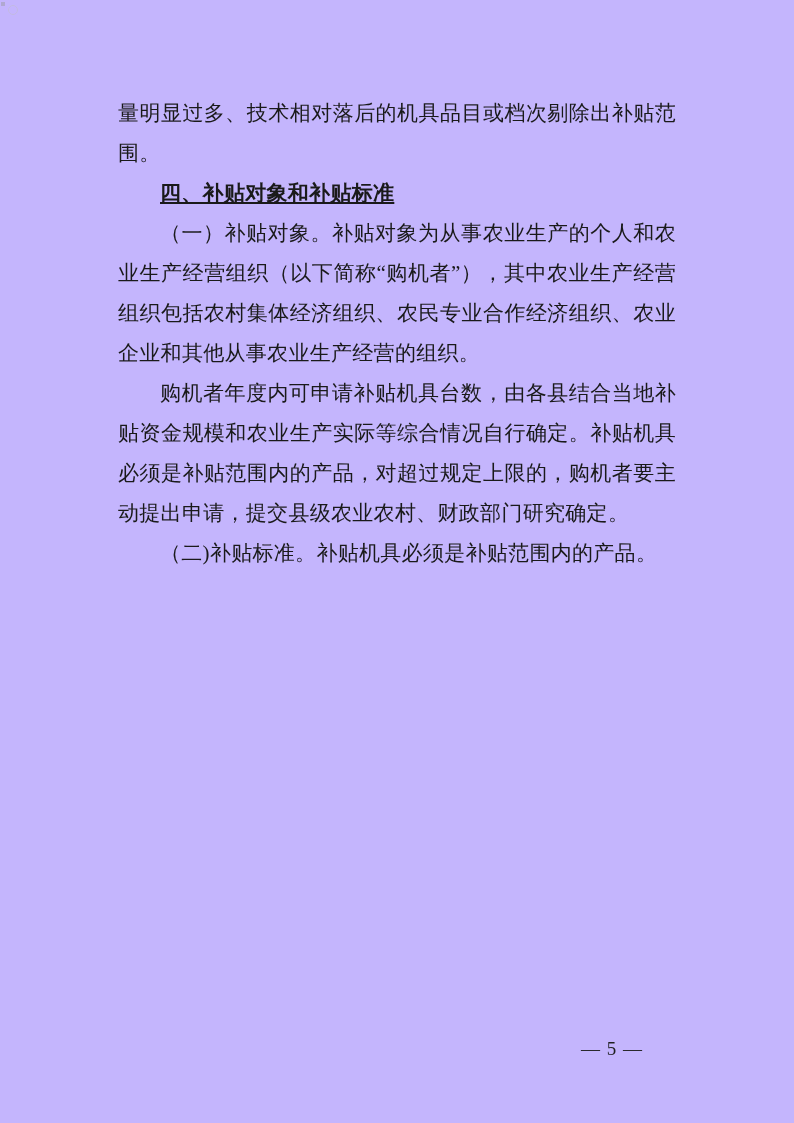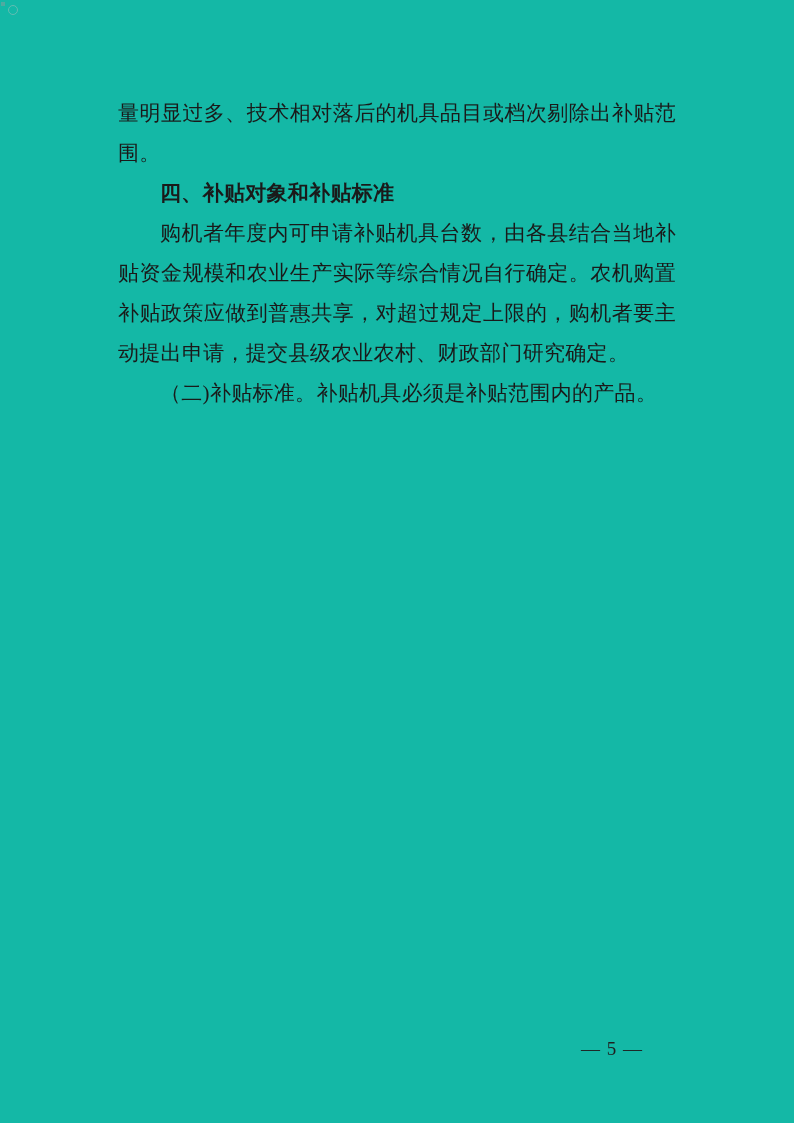--- a/index.html
+++ b/index.html
@@ -5,21 +5,21 @@
   html, body {
     margin: 0;
     padding: 0;
     background: #e8e8e8;
   }
   .page {
     position: relative;
     width: 794px;
     height: 1123px;
     margin: 0 auto;
-    background: #14b8a6;
+    background: #c4b5fd;
     overflow: hidden;
     font-family: "Liberation Serif", "DejaVu Serif", serif;
   }
   .scan-artifact {
     position: absolute;
     top: 2px;
     left: 1px;
     width: 16px;
     height: 12px;
     opacity: 0.45;
@@ -57,20 +57,21 @@
   .text-block h3 {
     margin: 0;
     padding: 0;
   }
   .indent {
     text-indent: 2em;
   }
   .heading {
     font-weight: bold;
     font-size: 21px;
+    text-decoration: underline;
   }
   .footer-page-number {
     position: absolute;
     left: 557px;
     top: 1038px;
     width: 110px;
     text-align: center;
     font-size: 19px;
     letter-spacing: 1px;
     color: #1f1f1f;
@@ -82,19 +83,20 @@
 <div class="page">
 
   <div class="scan-artifact">
     <span class="dot"></span>
     <span class="ring"></span>
   </div>
 
   <div class="text-block">
     <p>量明显过多、技术相对落后的机具品目或档次剔除出补贴范围。</p>
     <h3 class="indent heading">四、补贴对象和补贴标准</h3>
-    <p class="indent">购机者年度内可申请补贴机具台数，由各县结合当地补贴资金规模和农业生产实际等综合情况自行确定。农机购置补贴政策应做到普惠共享，对超过规定上限的，购机者要主动提出申请，提交县级农业农村、财政部门研究确定。</p>
+    <p class="indent">（一）补贴对象。补贴对象为从事农业生产的个人和农业生产经营组织（以下简称“购机者”），其中农业生产经营组织包括农村集体经济组织、农民专业合作经济组织、农业企业和其他从事农业生产经营的组织。</p>
+    <p class="indent">购机者年度内可申请补贴机具台数，由各县结合当地补贴资金规模和农业生产实际等综合情况自行确定。补贴机具必须是补贴范围内的产品，对超过规定上限的，购机者要主动提出申请，提交县级农业农村、财政部门研究确定。</p>
     <p class="indent">（二)补贴标准。补贴机具必须是补贴范围内的产品。</p>
   </div>
 
   <div class="footer-page-number">— 5 —</div>
 
 </div>
 
 </body></html>

